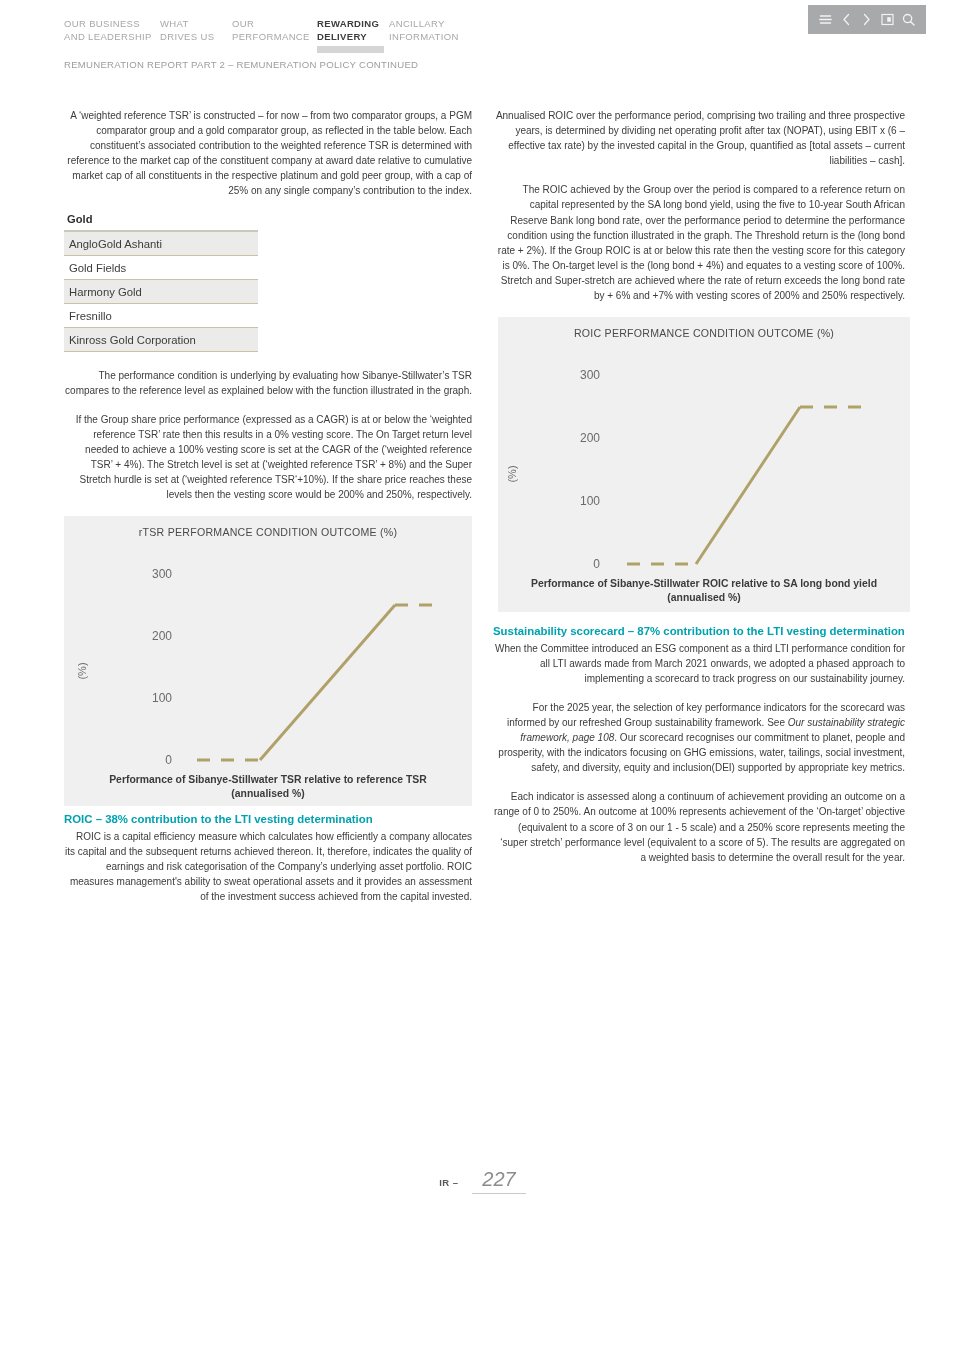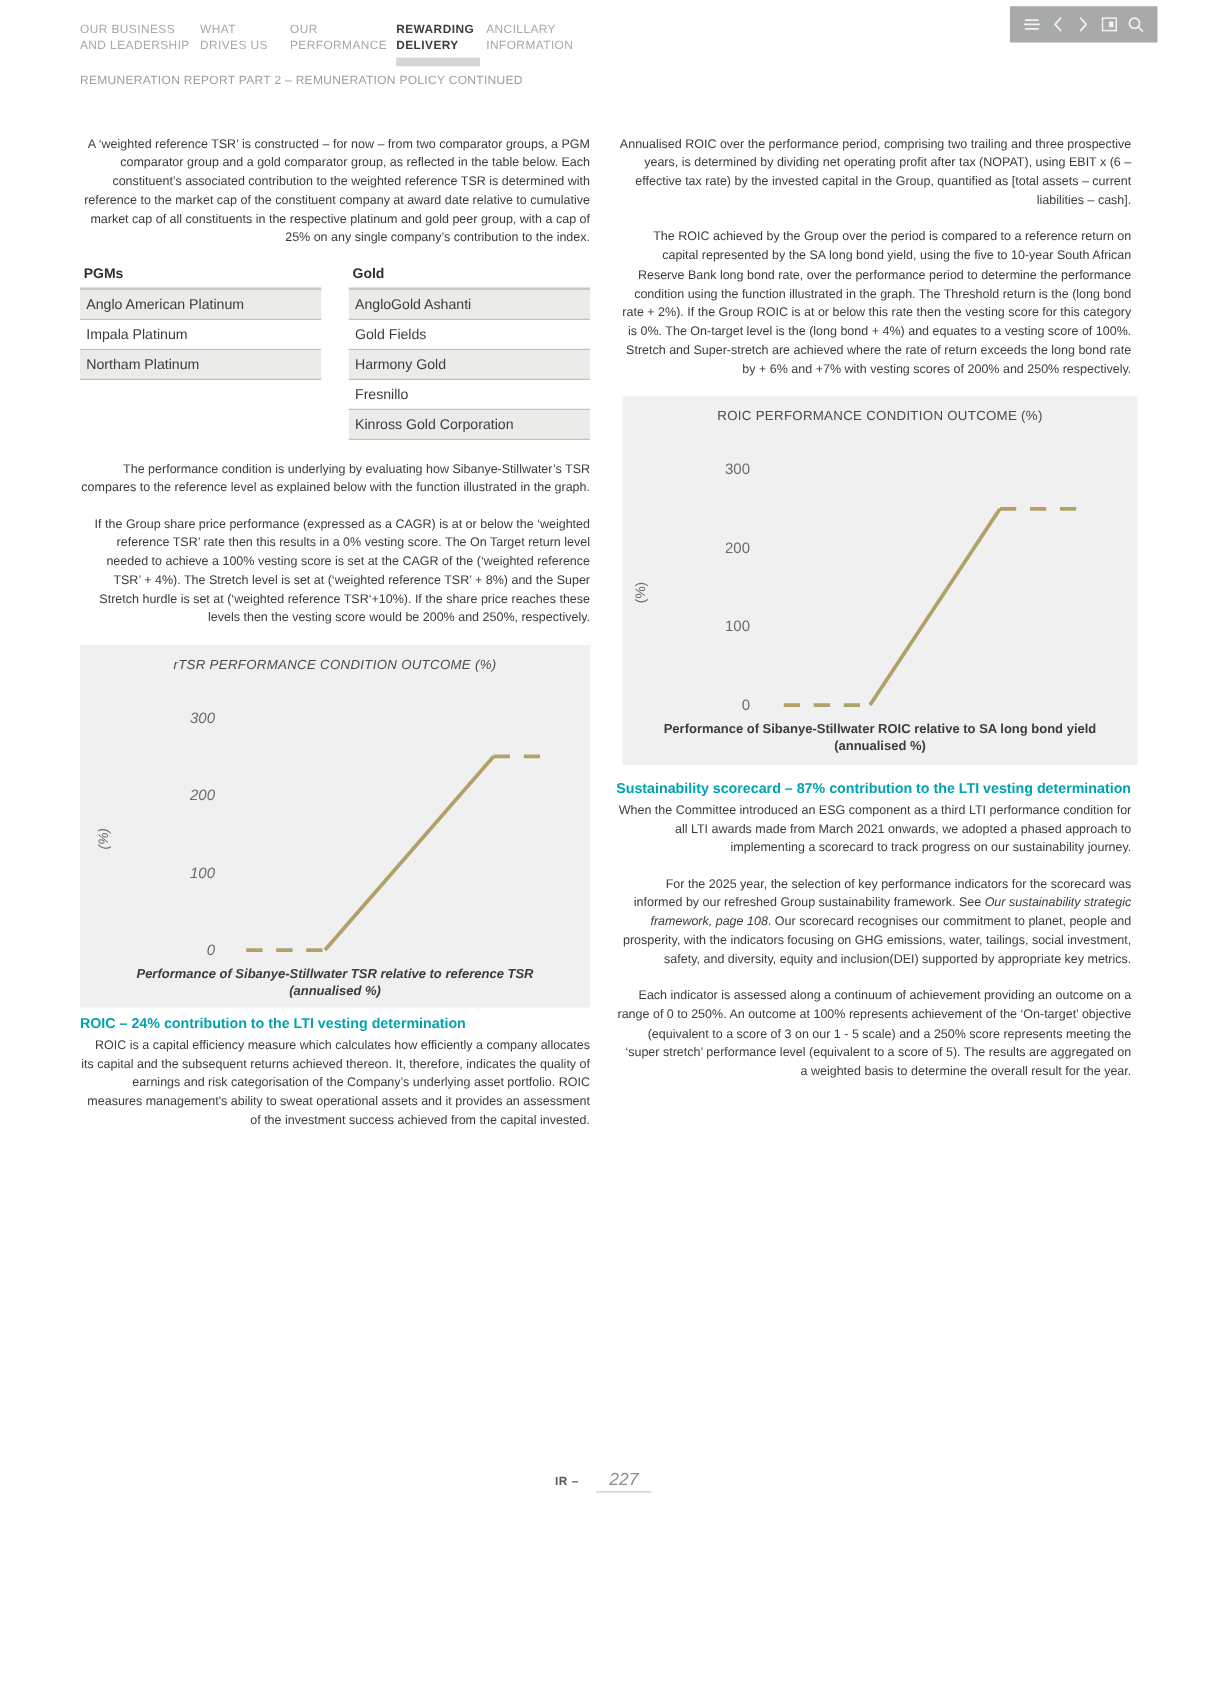--- a/index.html
+++ b/index.html
@@ -118,35 +118,35 @@
   .chart-svg { display: block; }
   .chart-xlabel {
     text-align: center;
     font-size: 10.4px;
     font-weight: bold;
     color: #3b3b3b;
     line-height: 14px;
     padding: 0 26px 12px 26px;
   }
 
-  .chart-rtsr { margin: 8px 0 6px 0; width: 408px; height: 290px; font-style: italic; }
+  .chart-rtsr { margin: 8px 0 6px 0; width: 408px; height: 290px; }
   .chart-roic { margin: 10px 0 12px 5px; width: 412px; height: 295px; }
 
   
   .footer {
     position: absolute; left: 0; bottom: 18px; width: 965px;
     display: flex; align-items: baseline; justify-content: center;
     gap: 14px;
   }
   .footer-ir {
     font-size: 9.5px; font-weight: bold; color: #585858;
     letter-spacing: .4px;
   }
   .footer-pg {
-    font-size: 14px; color: #8c8c8c;
+    font-size: 20px; color: #8c8c8c;
     font-style: italic;
     border-bottom: 1.6px solid #c9c9c9;
     padding: 0 10px 2px 10px;
     min-width: 44px; text-align: center;
   }
 </style>
 </head>
 <body>
 
 <div class="page">
@@ -208,26 +208,20 @@
     </div>
   </div>
 
   <div class="crumb">REMUNERATION REPORT PART 2 – REMUNERATION POLICY continued</div>
 
   <div class="col-left">
 
     <p class="body">A ‘weighted reference TSR’ is constructed – for now – from two comparator groups, a PGM comparator group and a gold comparator group, as reflected in the table below. Each constituent’s associated contribution to the weighted reference TSR is determined with reference to the market cap of the constituent company at award date relative to cumulative market cap of all constituents in the respective platinum and gold peer group, with a cap of 25% on any single company’s contribution to the index.</p>
 
     <div class="cmp-table">
-      <div class="cmp-col">
-        <div class="cmp-head">PGMs</div>
-        <div class="cmp-row shade">Anglo American Platinum</div>
-        <div class="cmp-row">Impala Platinum</div>
-        <div class="cmp-row shade">Northam Platinum</div>
-      </div>
       <div class="cmp-col">
         <div class="cmp-head">Gold</div>
         <div class="cmp-row shade">AngloGold Ashanti</div>
         <div class="cmp-row">Gold Fields</div>
         <div class="cmp-row shade">Harmony Gold</div>
         <div class="cmp-row">Fresnillo</div>
         <div class="cmp-row shade">Kinross Gold Corporation</div>
       </div>
     </div>
 
@@ -256,21 +250,21 @@
         <text x="223" y="248" text-anchor="middle" font-family="Liberation Sans, sans-serif" font-size="12" fill="#6a6a6a">2</text>
         <text x="250" y="248" text-anchor="middle" font-family="Liberation Sans, sans-serif" font-size="12" fill="#6a6a6a">4</text>
         <text x="277" y="248" text-anchor="middle" font-family="Liberation Sans, sans-serif" font-size="12" fill="#6a6a6a">6</text>
         <text x="304" y="248" text-anchor="middle" font-family="Liberation Sans, sans-serif" font-size="12" fill="#6a6a6a">8</text>
         <text x="331" y="248" text-anchor="middle" font-family="Liberation Sans, sans-serif" font-size="12" fill="#6a6a6a">10</text>
         <text x="376" y="248" text-anchor="middle" font-family="Liberation Sans, sans-serif" font-size="12" fill="#6a6a6a">12</text>
       </svg>
       <div class="chart-xlabel">Performance of  Sibanye-Stillwater TSR relative to reference TSR (annualised %)</div>
     </div>
 
-    <h3 class="sub">ROIC – 24% contribution to the LTI vesting determination</h3>
+    <h3 class="sub">ROIC – 38% contribution to the LTI vesting determination</h3>
     <p class="body">ROIC is a capital efficiency measure which calculates how efficiently a company allocates its capital and the subsequent returns achieved thereon. It, therefore, indicates the quality of earnings and risk categorisation of the Company’s underlying asset portfolio. ROIC measures management's ability to sweat operational assets and it provides an assessment of the investment success achieved from the capital invested.</p>
   </div>
 
   <div class="col-right">
 
     <p class="body">Annualised ROIC over the performance period, comprising two trailing and three prospective years, is determined by dividing net operating profit after tax (NOPAT), using EBIT x (6 – effective tax rate) by the invested capital in the Group, quantified as [total assets – current liabilities – cash].</p>
     <p class="body">The ROIC achieved by the Group over the period is compared to a reference return on capital represented by the SA long bond yield, using the five to 10-year South African Reserve Bank long bond rate, over the performance period to determine the performance condition using the function illustrated in the graph. The Threshold return is the (long bond rate + 2%). If the Group ROIC is at or below this rate then the vesting score for this category is 0%. The On-target level is the (long bond + 4%) and equates to a vesting score of 100%. Stretch and Super-stretch are achieved where the rate of return exceeds the long bond rate by + 6% and +7% with vesting scores of 200% and 250% respectively.</p>
 
     <div class="chart-box chart-roic">
       <div class="chart-title">ROIC PERFORMANCE CONDITION OUTCOME (%)</div>

